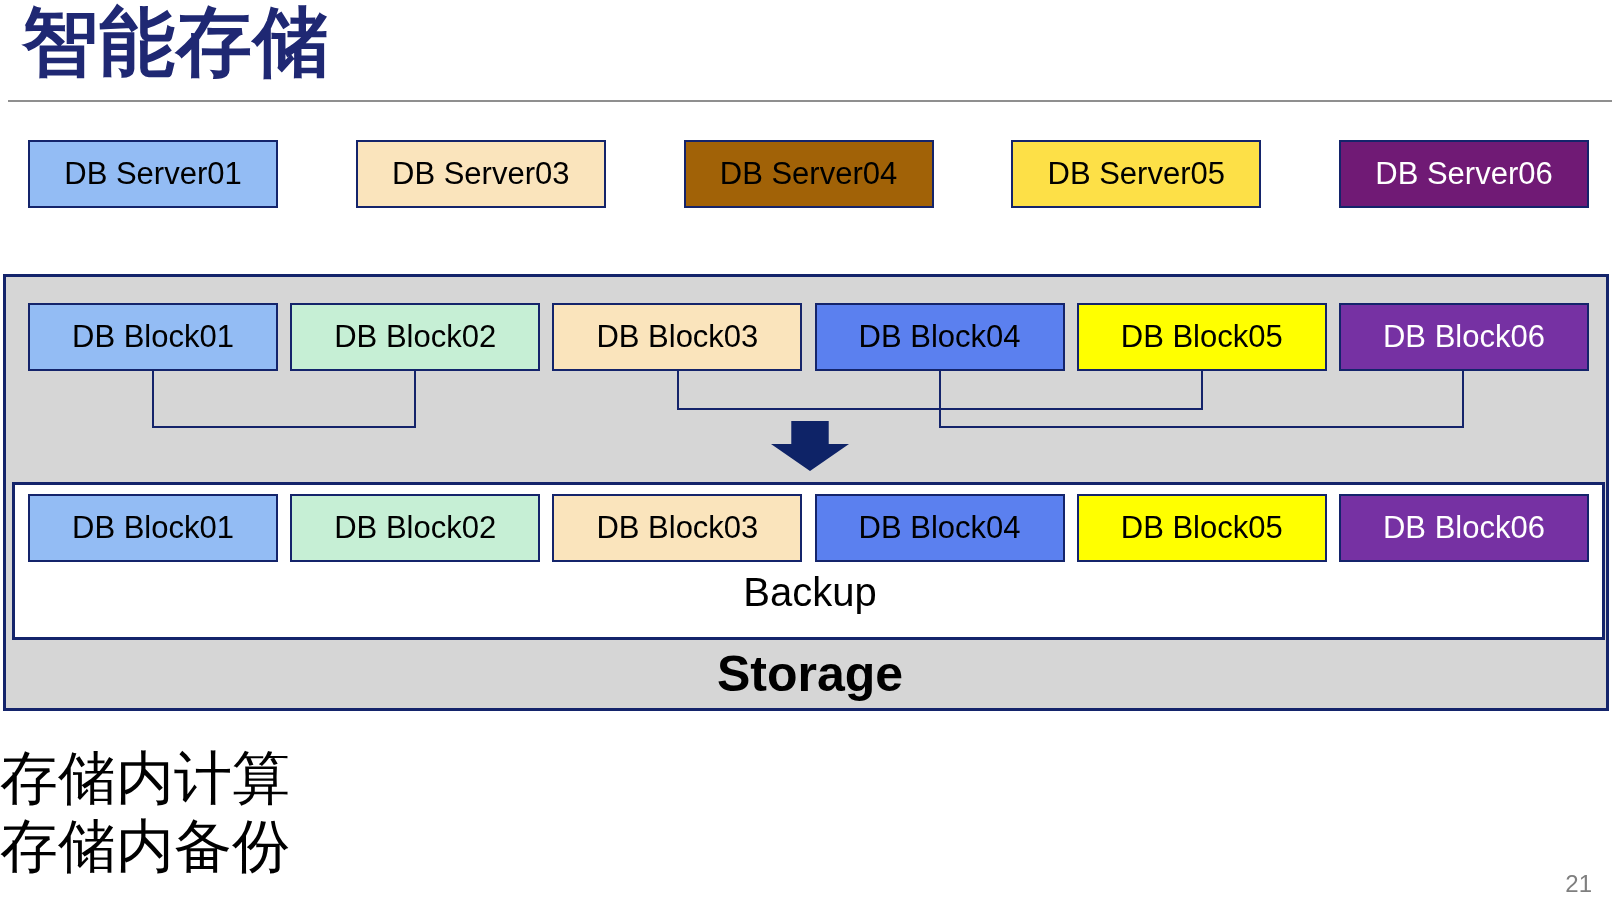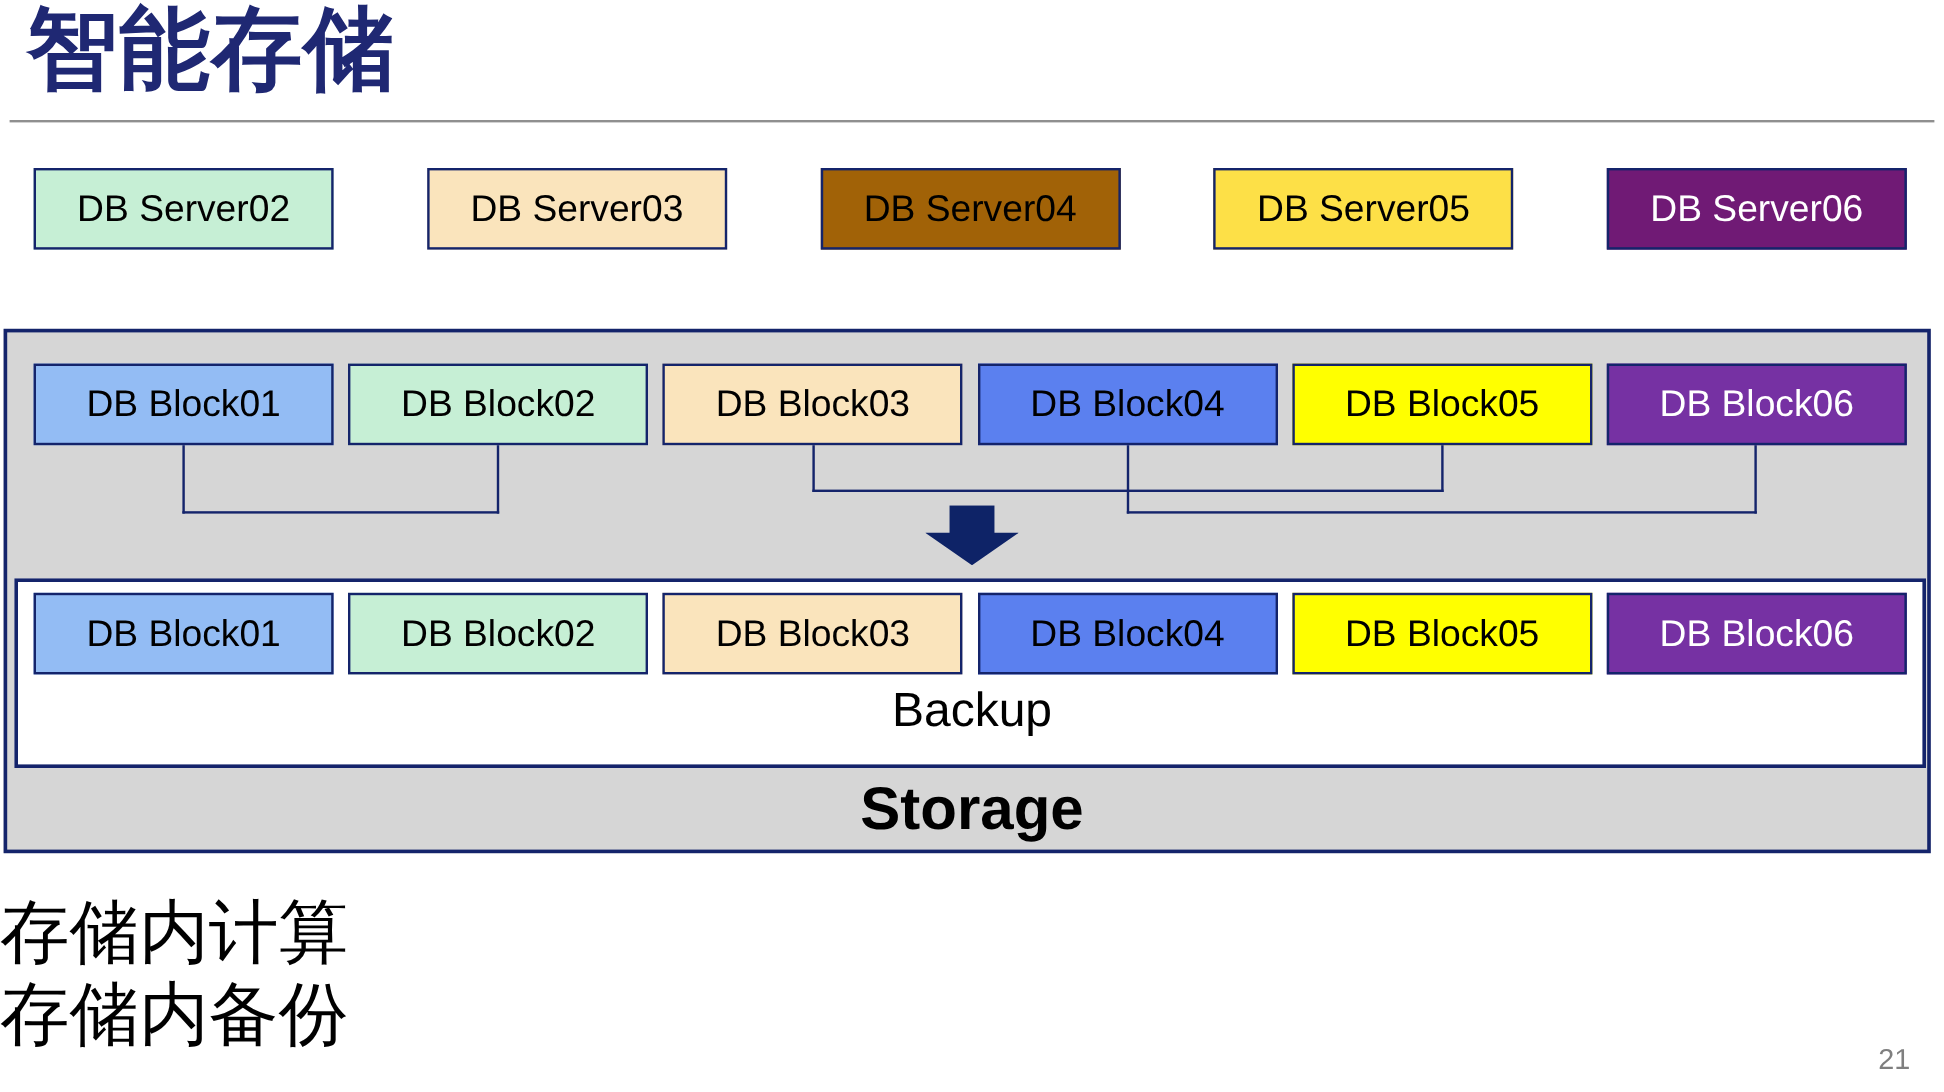--- a/index.html
+++ b/index.html
@@ -50,21 +50,21 @@
 </style>
 </head>
 <body>
 
 <div id="slide">
 
   <div id="title">智能存储</div>
   <div id="title-rule"></div>
 
   <div id="server-row" class="row">
-    <div class="box" style="background-color: rgb(198, 239, 213); color: rgb(0, 0, 0);">DB Server02</div>
+    <div class="box" style="background-color: rgb(147, 188, 244); color: rgb(0, 0, 0);">DB Server01</div>
     <div class="box" style="background-color: rgb(250, 228, 188); color: rgb(0, 0, 0);">DB Server03</div>
     <div class="box" style="background-color: #a16207; color: rgb(0, 0, 0);">DB Server04</div>
     <div class="box" style="background-color: #fde047; color: rgb(0, 0, 0);">DB Server05</div>
     <div class="box" style="background-color: #701a75; color: rgb(255, 255, 255);">DB Server06</div>
   </div>
 
   <div id="storage-box"></div>
 
   <div id="block-row-top" class="row">
     <div class="box" style="background-color: rgb(147, 188, 244); color: rgb(0, 0, 0);">DB Block01</div>

